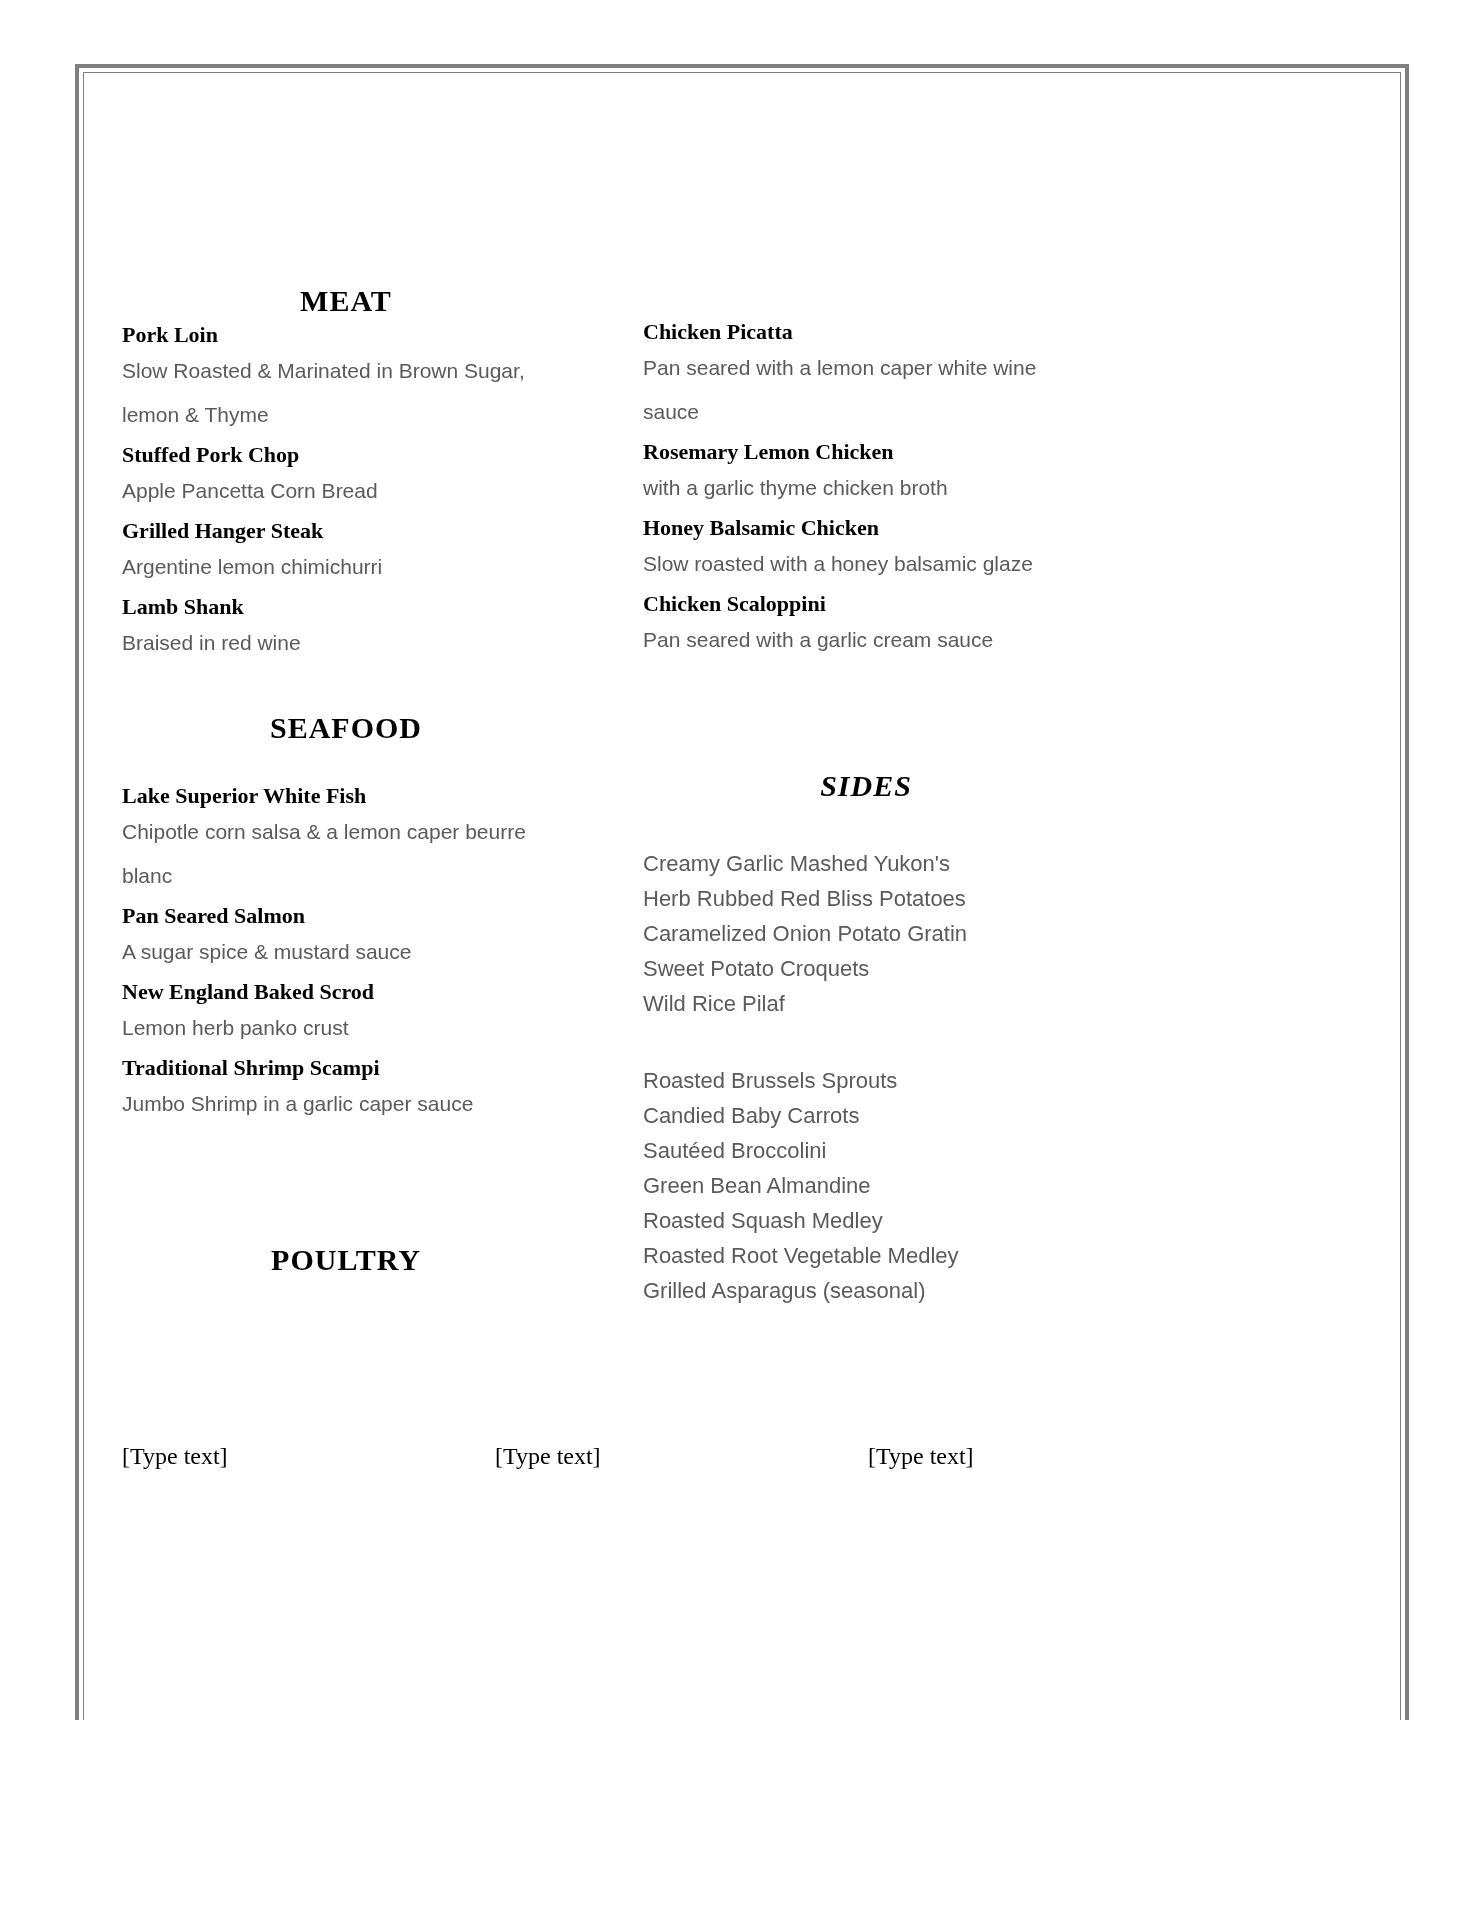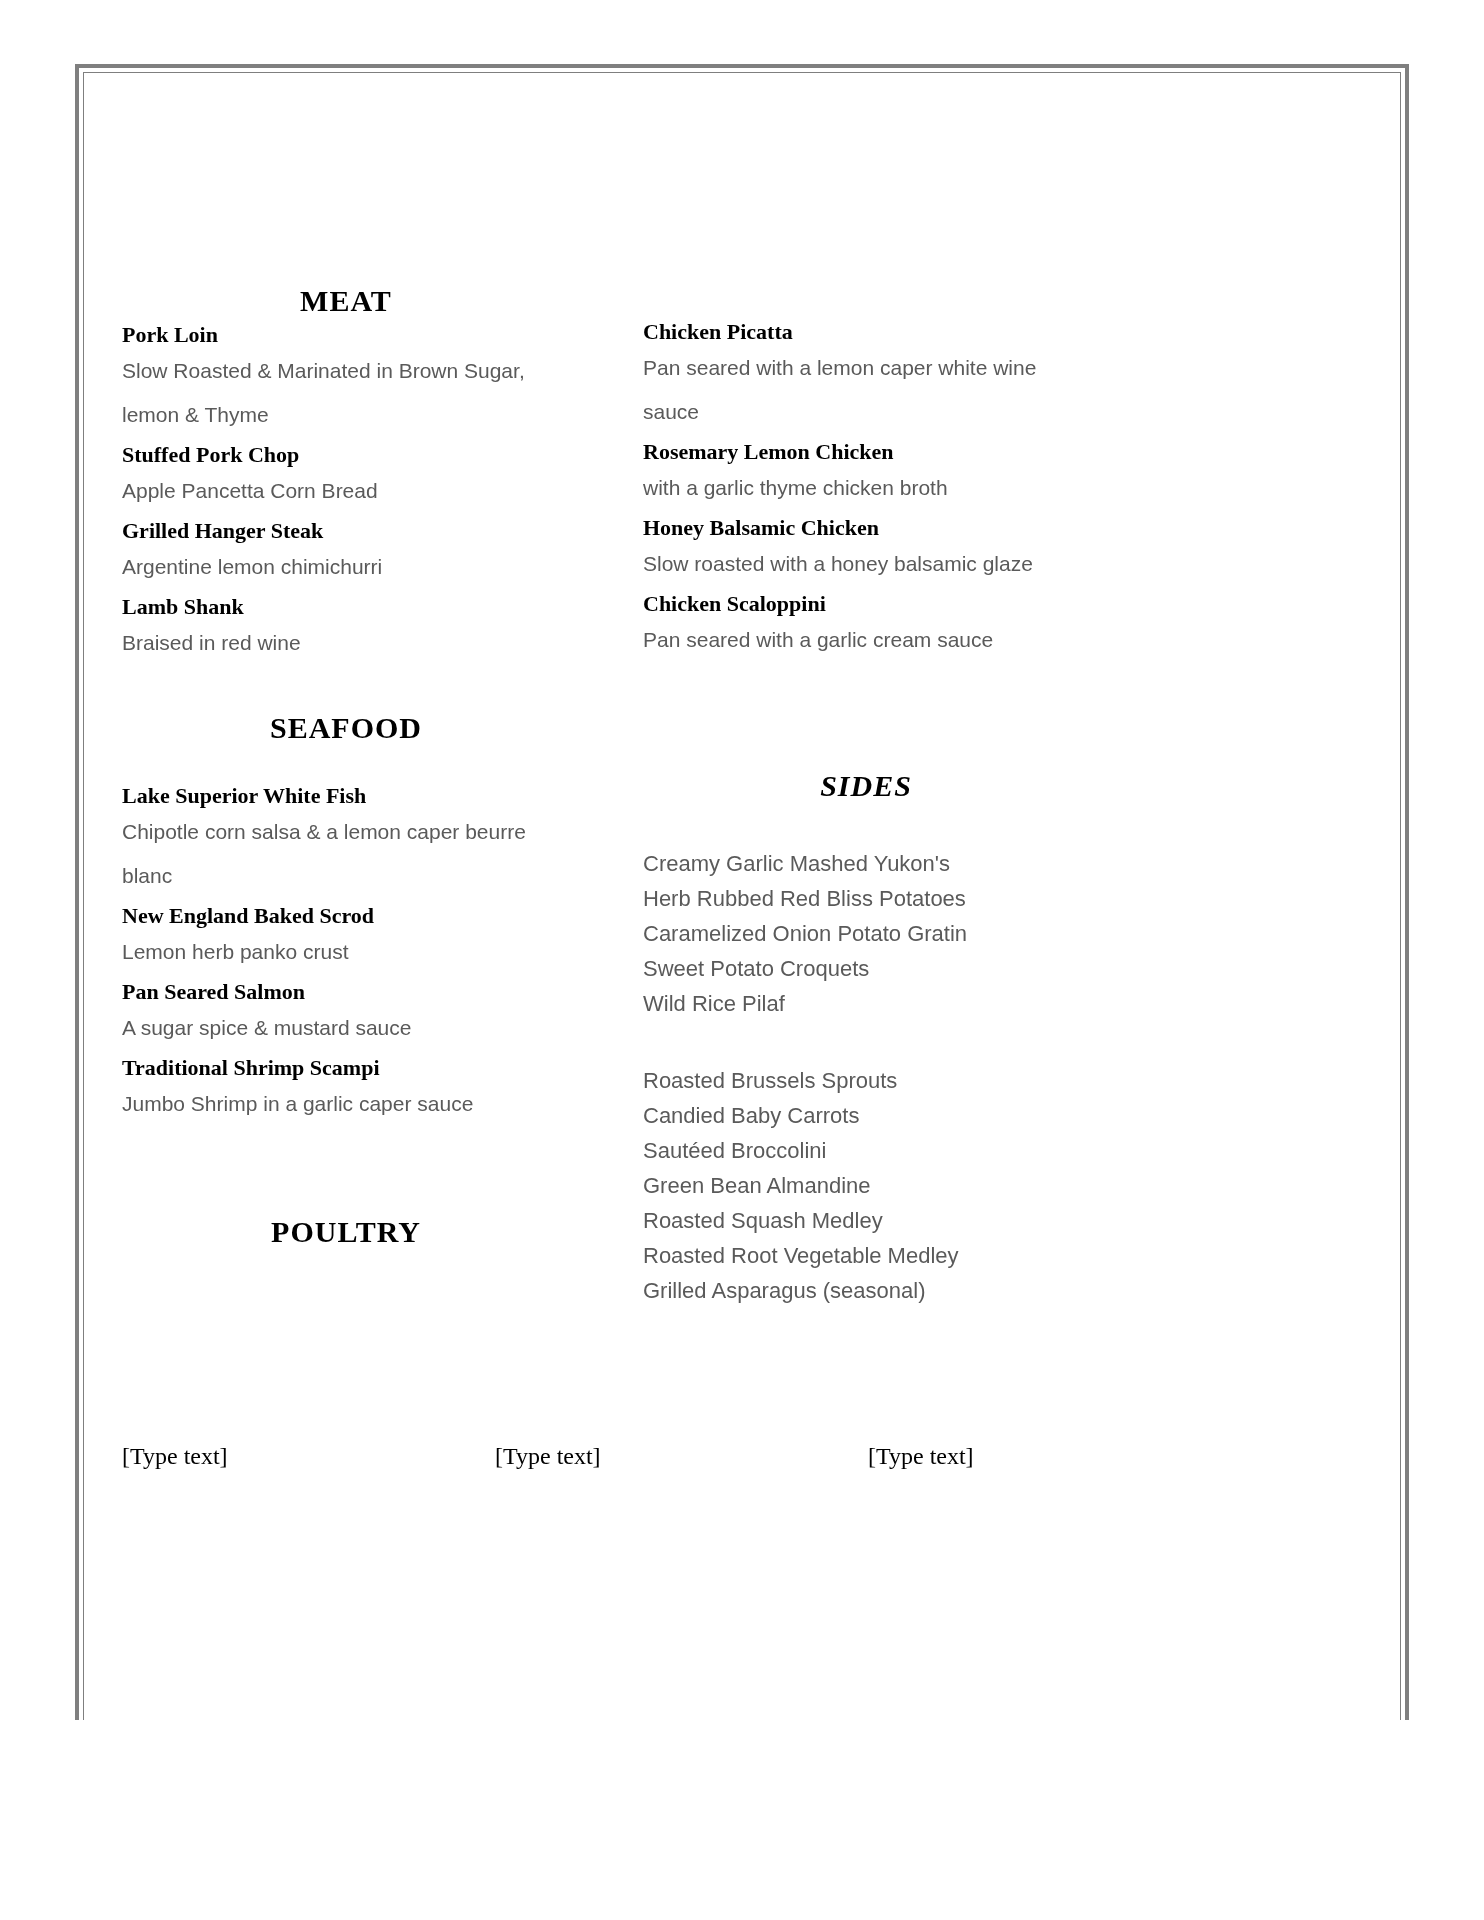--- a/index.html
+++ b/index.html
@@ -31,21 +31,21 @@
     margin: 0 0 4px 0;
     font-family: "Liberation Serif", serif;
     font-weight: 700;
     font-size: 30px;
     line-height: 32px;
     letter-spacing: 1px;
     text-align: center;
     color: #000000;
   }
   .heading--seafood { margin-top: 47px; }
-  .heading--poultry { margin-top: 90px; }
+  .heading--poultry { margin-top: 118px; }
   .heading--sides   { margin-top: 108px; margin-bottom: 0; font-style: italic; }
 
   .entree .name {
     margin: 4px 0 0 0;
     font-family: "Liberation Serif", serif;
     font-weight: 700;
     font-size: 22px;
     line-height: 28px;
     color: #000000;
   }
@@ -115,26 +115,26 @@
       <p class="desc">Braised in red wine</p>
     </div>
 
     <h2 class="heading heading--seafood">SEAFOOD</h2>
 
     <div class="entree entree--gap">
       <p class="name">Lake Superior White Fish</p>
       <p class="desc">Chipotle corn salsa &amp; a lemon caper beurre blanc</p>
     </div>
     <div class="entree">
+      <p class="name">Pan Seared Salmon</p>
+      <p class="desc">A sugar spice &amp; mustard sauce</p>
+    </div>
+    <div class="entree">
       <p class="name">New England Baked Scrod</p>
       <p class="desc">Lemon herb panko crust</p>
-    </div>
-    <div class="entree">
-      <p class="name">Pan Seared Salmon</p>
-      <p class="desc">A sugar spice &amp; mustard sauce</p>
     </div>
     <div class="entree">
       <p class="name">Traditional Shrimp Scampi</p>
       <p class="desc">Jumbo Shrimp in a garlic caper sauce</p>
     </div>
 
     <h2 class="heading heading--poultry">POULTRY</h2>
 
   </div>
 

